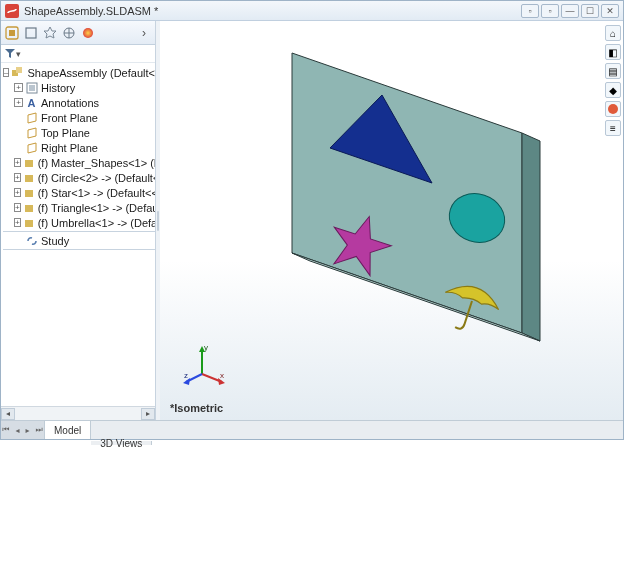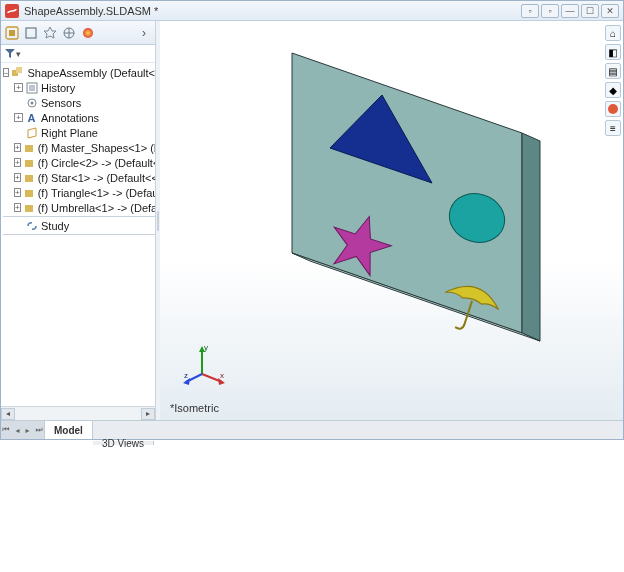--- a/index.html
+++ b/index.html
@@ -18,29 +18,29 @@
 .tree { flex: 1; overflow: hidden; font-size: 11px; color: #1a1a1a; padding: 2px 0 2px 2px; }
 .tree-item { display: flex; align-items: center; height: 15px; white-space: nowrap; cursor: pointer; }
 .toggle { width: 9px; height: 9px; border: 1px solid #8a8a8a; margin-right: 2px; font-size: 8px; line-height: 7px; text-align: center; color: #555; background: #fff; }
 .toggle.blank { border: none; }
 .ticon { width: 13px; height: 13px; margin-right: 3px; display: flex; align-items: center; justify-content: center; font-size: 10px; }
 .indent1 { padding-left: 11px; }
 .tree-sep { height: 1px; background: #c7d3df; margin: 1px 0; }
 .scrollbar-h { height: 14px; border-top: 1px solid #d0d8e0; background: #f0f3f6; display: flex; align-items: center; }
 .scroll-arrow { width: 14px; height: 12px; background: #e2e8ee; border: 1px solid #c0ccd8; font-size: 8px; text-align: center; line-height: 10px; color: #555; cursor: pointer; }
 .canvas { flex: 1; position: relative; background: linear-gradient(#ffffff 60%, #e4ecf2); overflow: hidden; }
-.view-label { position: absolute; left: 10px; bottom: 6px; font-size: 11px; color: #333; }
+.view-label { position: absolute; left: 10px; bottom: 6px; font-size: 11px; color: #333; font-weight: bold; }
 .triad { position: absolute; left: 20px; bottom: 28px; }
 .right-rail { position: absolute; right: 0; top: 0; width: 20px; display: flex; flex-direction: column; gap: 3px; padding-top: 4px; align-items: center; }
 .rail-btn { width: 16px; height: 16px; border: 1px solid #b8c7d6; border-radius: 2px; background: #f2f7fb; display: flex; align-items: center; justify-content: center; font-size: 10px; cursor: pointer; }
 .bottom-tabs { height: 19px; background: #e9edf1; border-top: 1px solid #c0ccd6; display: flex; align-items: stretch; font-size: 10px; position: relative; }
 .bt-seg { width: 44px; background: #d6dde4; border-right: 1px solid #c0ccd6; display: flex; align-items: center; justify-content: center; gap: 2px; }
 .bt-arrow { font-size: 8px; color: #666; cursor: pointer; padding: 0 2px; }
 .btab { padding: 2px 9px; border-right: 1px solid #c0ccd6; background: #eceff2; color: #333; cursor: pointer; display: flex; align-items: center; margin-top: 20px; }
-.btab.active { background: #fff; font-weight: bold; border-top: 1px solid #c0ccd6; margin-top: -1px; }
+.btab.active { background: #fff; font-weight: normal; border-top: 1px solid #c0ccd6; margin-top: -1px; }
 .model-svg { position: absolute; left: 50%; top: 48%; transform: translate(-50%,-50%); }
 .sw-logo { width: 14px; height: 14px; margin-right: 3px; display:flex; align-items:center; justify-content:center; }
 .splitter { width: 4px; background: #eef2f6; cursor: ew-resize; position: relative; }
 .splitter::after { content: ""; position: absolute; top: 50%; left: 1px; width: 2px; height: 20px; background: #c5d0db; border-radius: 1px; transform: translateY(-50%); }
 </style>
 </head>
 <body>
 <div class="window">
   <div class="titlebar">
     <span class="sw-logo">
@@ -120,33 +120,41 @@
           <span class="toggle">+</span>
           <span class="ticon">
               <svg width="12" height="12">
                 <rect x="1" y="1" width="10" height="10" fill="none" stroke="#7b8a98"></rect>
                 <rect x="3" y="3" width="6" height="6" fill="#bac5cf"></rect>
               </svg>
             </span>
           <span>History</span>
         </div>
         <div class="tree-item indent1">
-          <span class="toggle blank"></span>
-          <span class="ticon">
-              <svg width="12" height="12">
-                <circle cx="6" cy="6" r="4" fill="none" stroke="#7b8a98"></circle>
-                <circle cx="6" cy="6" r="1.5" fill="#7b8a98"></circle>
-              </svg>
-            </span>
-          <span>Sensors</span>
-        </div>
-        <div class="tree-item indent1">
           <span class="toggle">+</span>
           <span class="ticon" style="color:#3a5fa0;font-weight:bold;font-size:11px;">A</span>
           <span>Annotations</span>
+        </div>
+        <div class="tree-item indent1">
+          <span class="toggle blank"></span>
+          <span class="ticon">
+              <svg width="12" height="12">
+                <path d="M2 3 L10 1 L10 9 L2 11 Z" fill="none" stroke="#c79a3a"></path>
+              </svg>
+            </span>
+          <span>Front Plane</span>
+        </div>
+        <div class="tree-item indent1">
+          <span class="toggle blank"></span>
+          <span class="ticon">
+              <svg width="12" height="12">
+                <path d="M2 3 L10 1 L10 9 L2 11 Z" fill="none" stroke="#c79a3a"></path>
+              </svg>
+            </span>
+          <span>Top Plane</span>
         </div>
         <div class="tree-item indent1">
           <span class="toggle blank"></span>
           <span class="ticon">
               <svg width="12" height="12">
                 <path d="M2 3 L10 1 L10 9 L2 11 Z" fill="none" stroke="#c79a3a"></path>
               </svg>
             </span>
           <span>Right Plane</span>
         </div>

